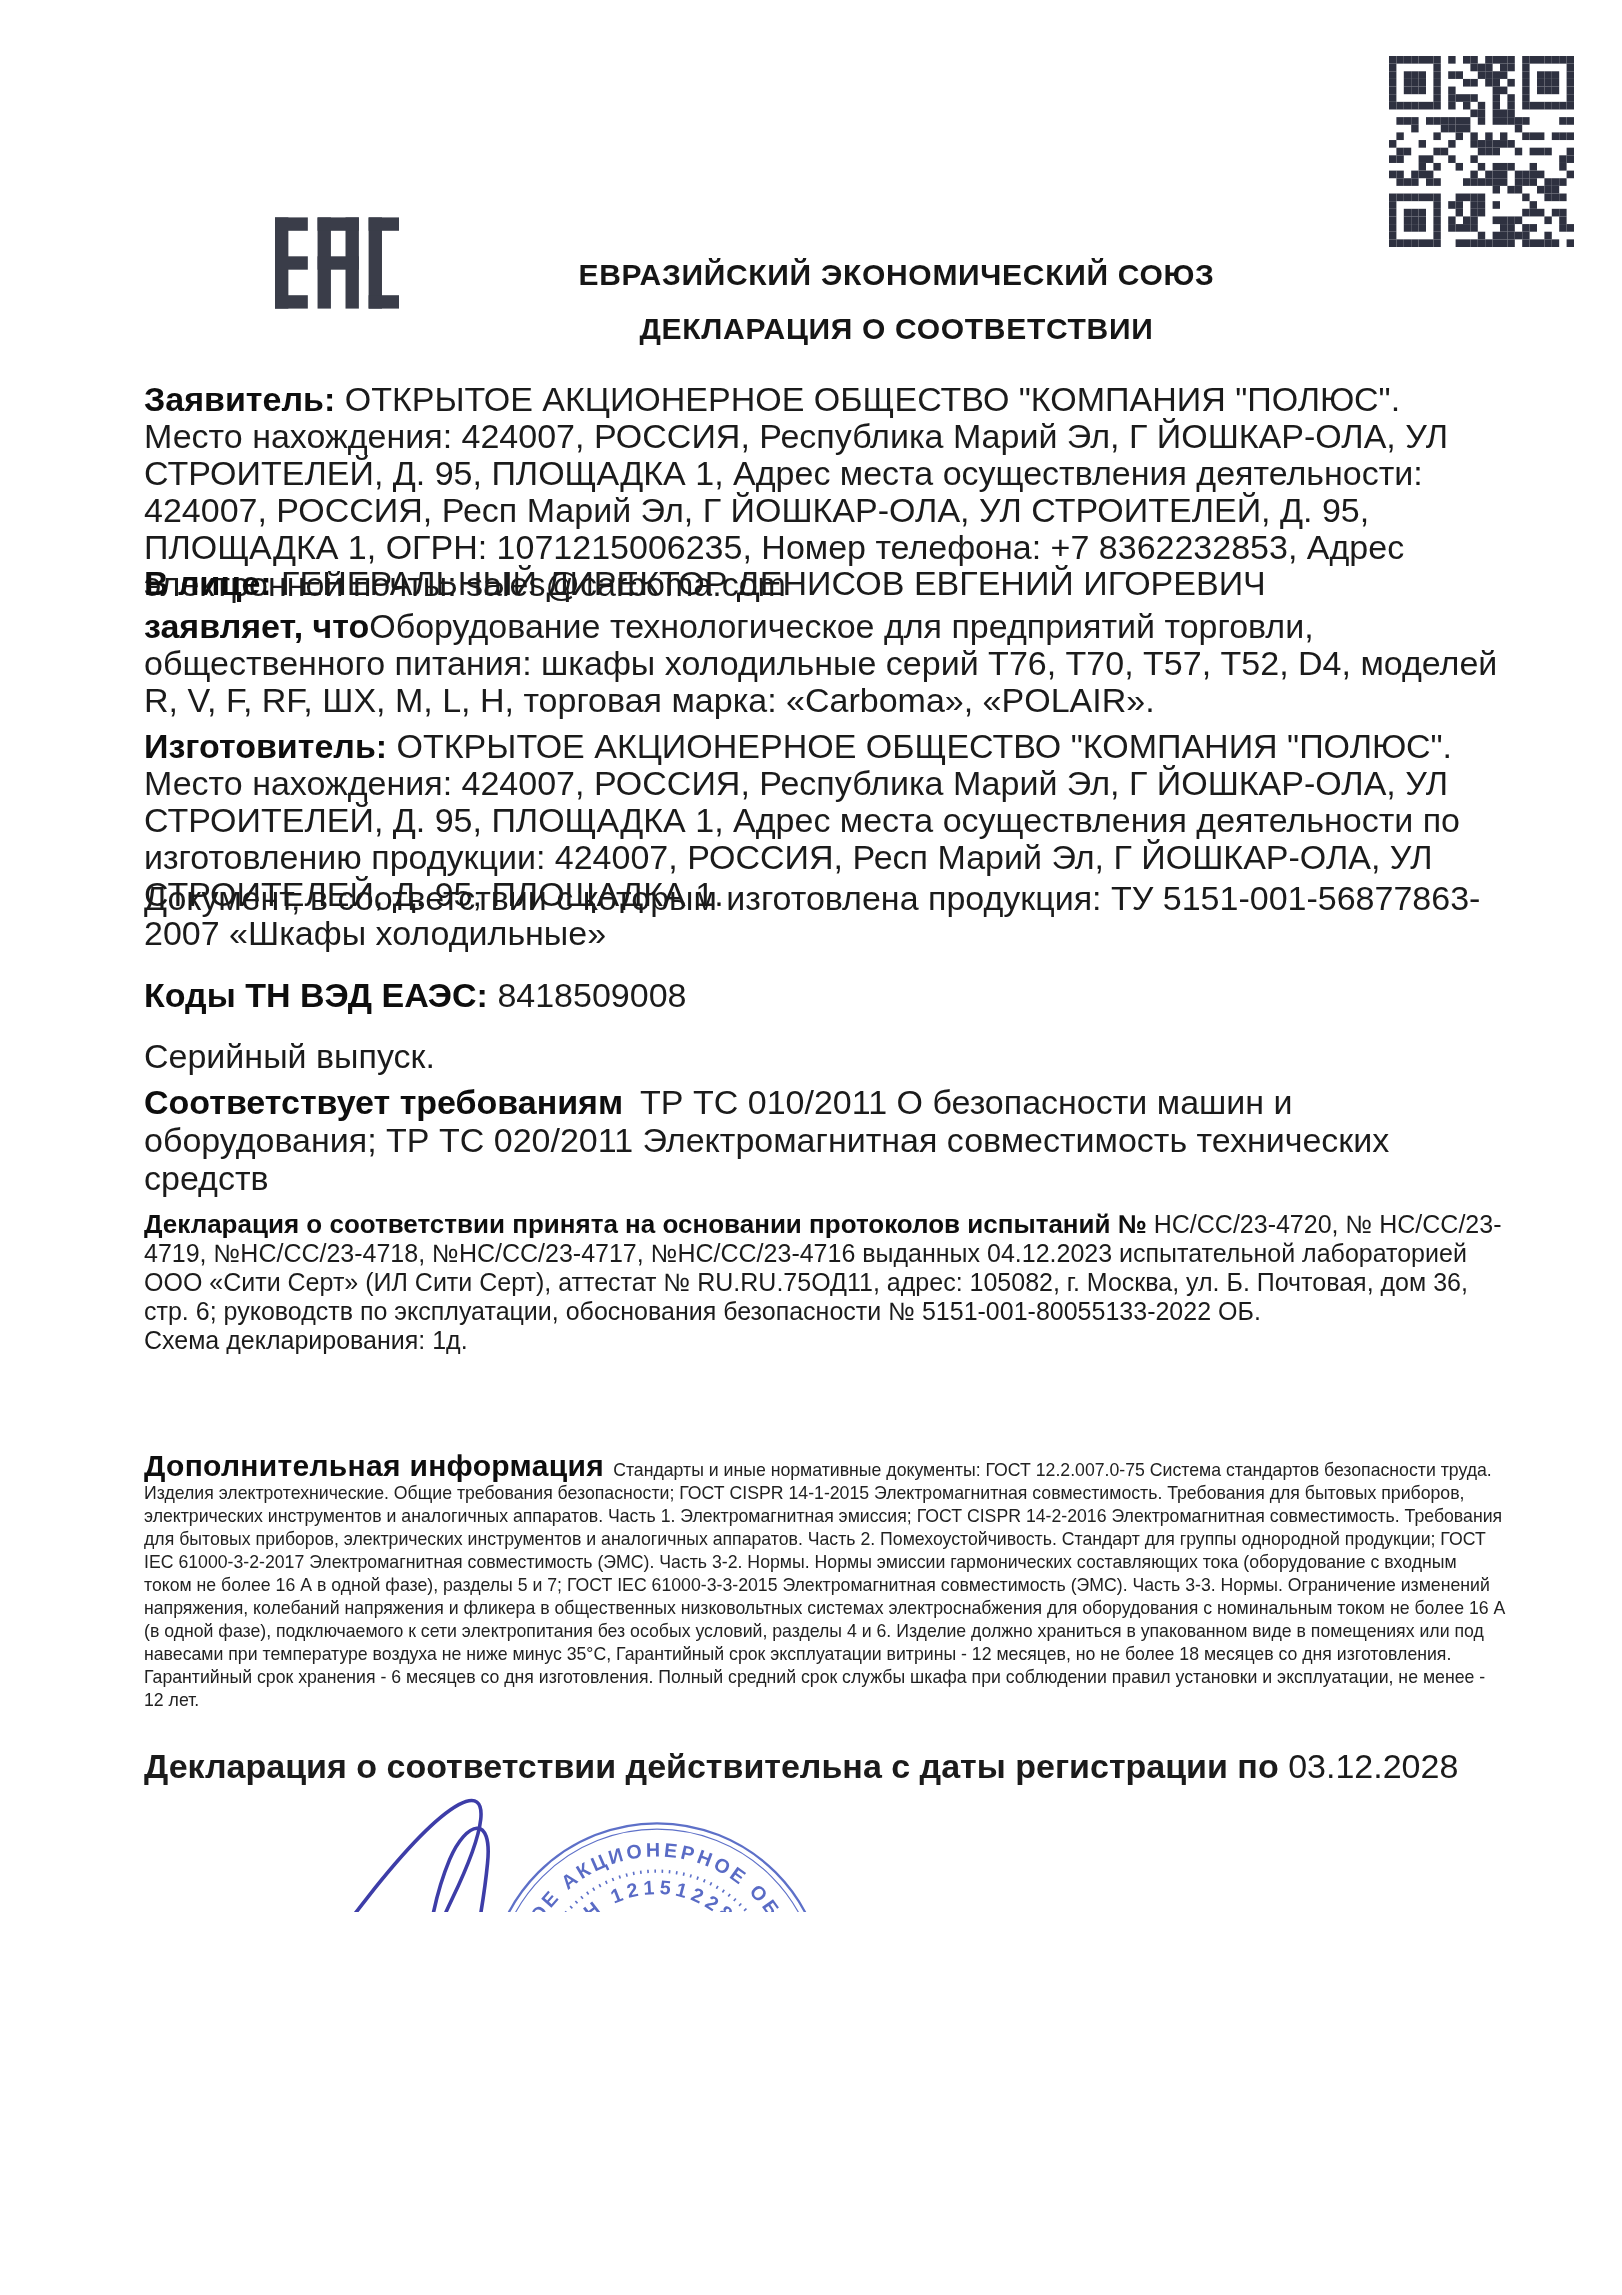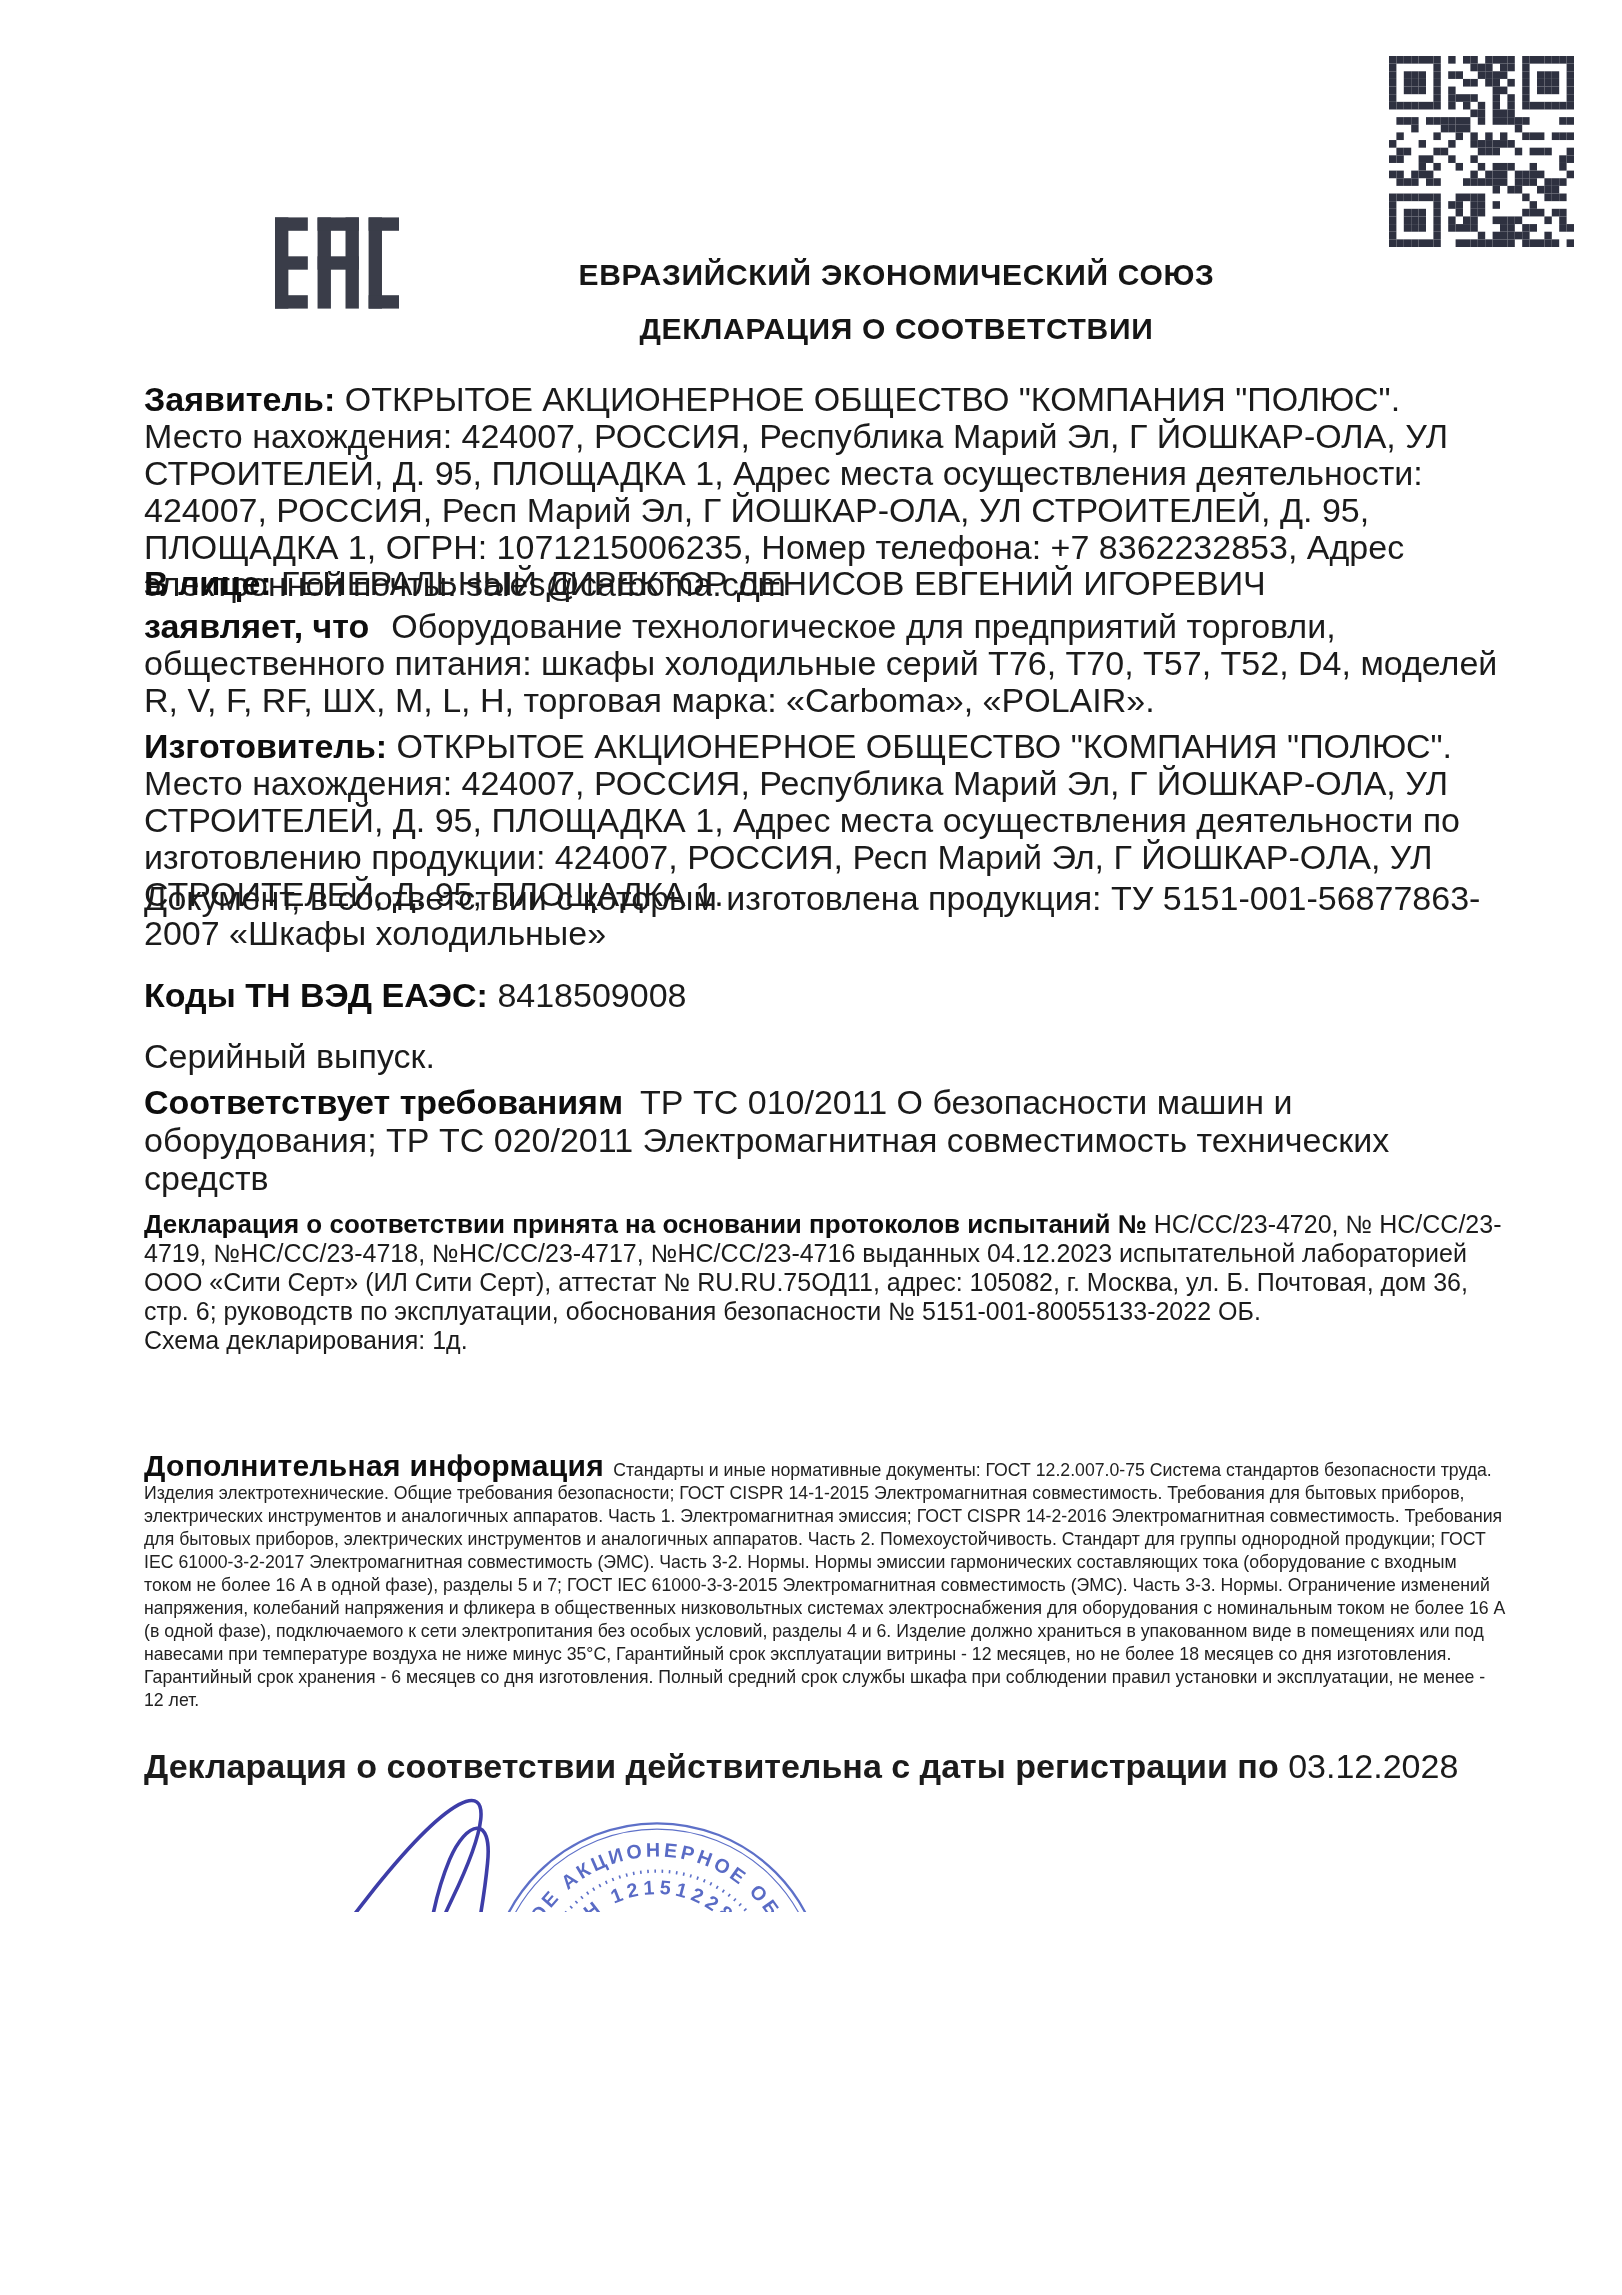--- a/index.html
+++ b/index.html
@@ -14,21 +14,21 @@
   .qr{left:1389px;top:56px;width:185px;height:191px;}
   .title{left:183px;width:1427px;text-align:center;font-weight:bold;font-size:30px;color:#161616;letter-spacing:0.7px;}
   .t1{top:258px;}
   .t2{top:312px;}
   
   .body-p{left:144px;width:1364px;font-size:34px;line-height:37px;color:#1b1b1b;margin:0;}
   .body-p b{color:#0e0e0e;}
   #p-applicant{top:381px;}
   #p-person{top:565px;}
   #p-declares{top:608px;}
-  #p-declares b{margin-right:22px;}
+  #p-declares b{}
   #p-manufacturer{top:728px;}
   #p-document{top:881px;line-height:35px;}
   #p-codes{top:977px;}
   #p-serial{top:1038px;}
   #p-complies{top:1083px;line-height:38px;}
   #p-complies b{margin-right:17px;}
   #p-basis{top:1210px;font-size:25px;line-height:29px;}
   #p-basis b{font-size:26px;}
   #p-additional{top:1454px;font-size:17.7px;line-height:23px;color:#222;}
   #p-additional b{font-size:30px;line-height:23px;letter-spacing:0.3px;margin-right:9.2px;}

